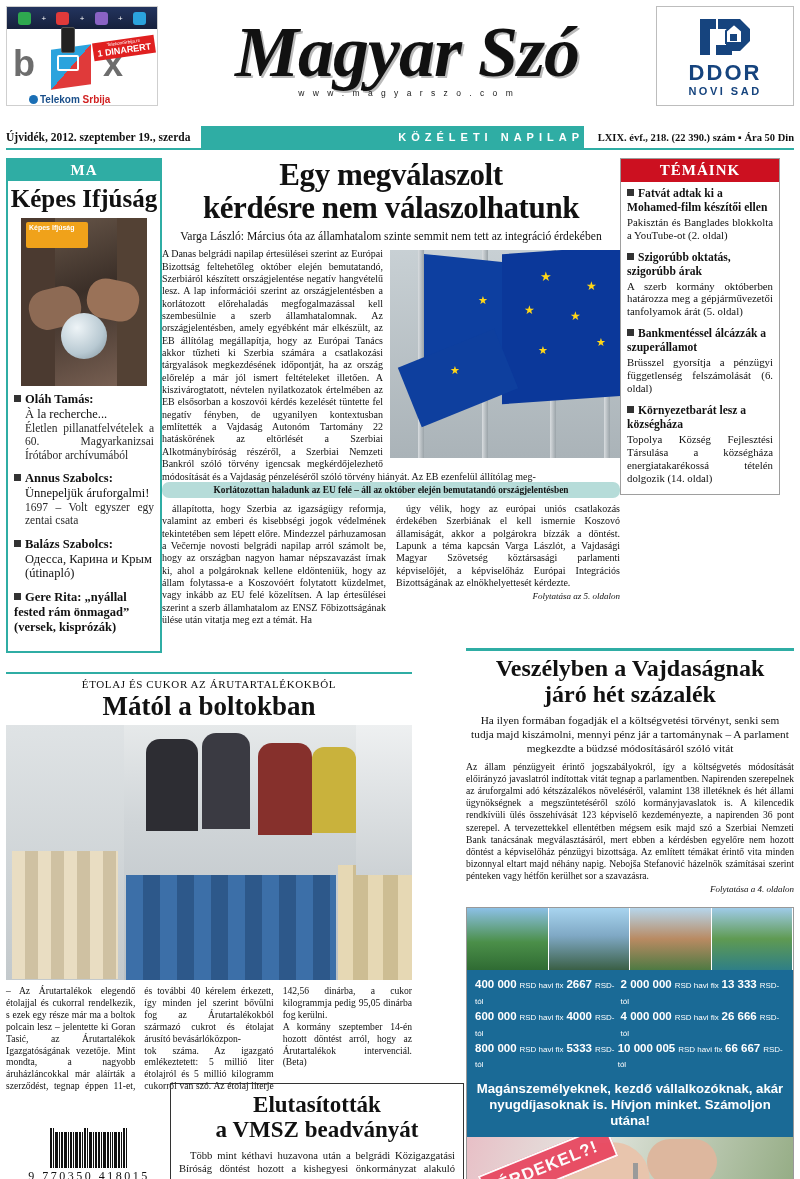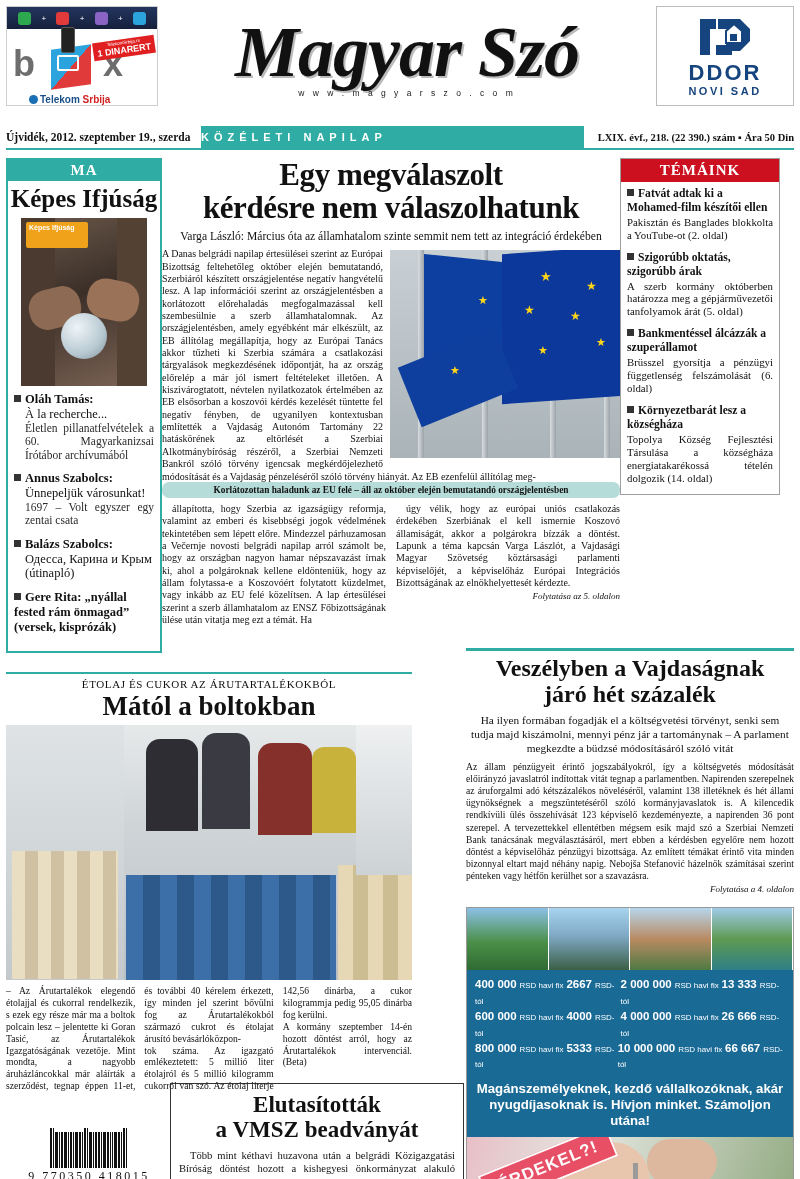--- a/index.html
+++ b/index.html
@@ -64,21 +64,21 @@
   .ddor-mark { width:58px; height:44px; position:relative; }
   .ddor-txt1 { font-family:"Liberation Sans",sans-serif; font-weight:bold;
                font-size:22px; color:#16447e; letter-spacing:2px; line-height:1; margin-top:3px;}
   .ddor-txt2 { font-family:"Liberation Sans",sans-serif; font-weight:bold;
                font-size:11px; color:#16447e; letter-spacing:2.5px; margin-top:1px;}
 
   
   .teal-row { display:flex; align-items:flex-end; height: 34px; margin-top:2px; }
   .date-line { width:195px; font-size:11.5px; font-weight:bold; padding-bottom:5px;}
   .teal-bar { flex:1; height:22px; background:#2fada4; display:flex;
-              align-items:center; justify-content:flex-start; }
+              align-items:center; justify-content:flex-end; }
   .kozeleti { font-family:"Liberation Sans",sans-serif; font-size:11px;
               font-weight:bold; letter-spacing:5px; color:#ffffff;}
   .issue-line { width:210px; text-align:right; font-size:10.5px; font-weight:bold;
                 padding-bottom:5px; padding-left:6px; }
   .hr-teal { height:2px; background:#2fada4; margin:0 0 0 0; }
 
   
   .content { display:flex; margin-top:8px; }
   .col-left { width: 156px; }
   .col-mid { width: 458px; }
@@ -259,21 +259,21 @@
         <div class="ma-items">
 
           <div class="ma-item">
             <span class="bullet"></span><b>Oláh Tamás:</b>
             <span class="ind">À la recherche...</span>
             <span class="sub">Életlen pillanatfelvételek a 60. Magyarkanizsai Írótábor archívumából</span>
           </div>
 
           <div class="ma-item">
             <span class="bullet"></span><b>Annus Szabolcs:</b>
-            <span class="ind">Ünnepeljük városunkat!</span>
+            <span class="ind">Ünnepeljük áruforgalmi!</span>
             <span class="sub">1697 – Volt egyszer egy zentai csata</span>
           </div>
 
           <div class="ma-item">
             <span class="bullet"></span><b>Balázs Szabolcs:</b>
             <span class="ind">Одесса, Карина и Крым</span>
             <span class="ind">(útinapló)</span>
           </div>
 
           <div class="ma-item">
@@ -442,21 +442,21 @@
         <div class="rate-row">
           <span><b>400 000</b> <small>RSD havi fix</small> <b>2667</b> <small>RSD-tól</small></span>
           <span><b>2 000 000</b> <small>RSD havi fix</small> <b>13 333</b> <small>RSD-tól</small></span>
         </div>
         <div class="rate-row">
           <span><b>600 000</b> <small>RSD havi fix</small> <b>4000</b> <small>RSD-tól</small></span>
           <span><b>4 000 000</b> <small>RSD havi fix</small> <b>26 666</b> <small>RSD-tól</small></span>
         </div>
         <div class="rate-row">
           <span><b>800 000</b> <small>RSD havi fix</small> <b>5333</b> <small>RSD-tól</small></span>
-          <span><b>10 000 000</b> <small>RSD havi fix</small> <b>66 667</b> <small>RSD-tól</small></span>
+          <span><b>10 000 005</b> <small>RSD havi fix</small> <b>66 667</b> <small>RSD-tól</small></span>
         </div>
       </div>
       <div class="fis-claim">
         <div>Magánszemélyeknek, kezdő vállalkozóknak, akár</div>
         <div>nyugdíjasoknak is. Hívjon minket. Számoljon utána!</div>
       </div>
       <div class="fis-photo">
         <span style="position:absolute;left:96px;top:6px;width:86px;height:60px;background:#e8c5ad;border-radius:40px 40px 26px 26px;transform:rotate(-6deg)"></span>
         <span style="position:absolute;left:180px;top:2px;width:70px;height:46px;background:#ddb79e;border-radius:30px"></span>
         <span style="position:absolute;left:166px;top:26px;width:5px;height:36px;background:#9a9a9a"></span>

